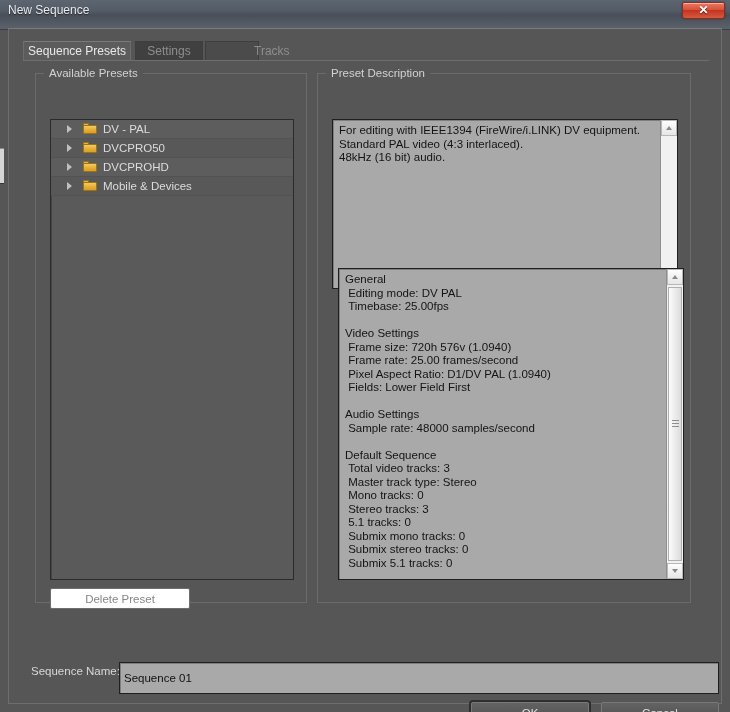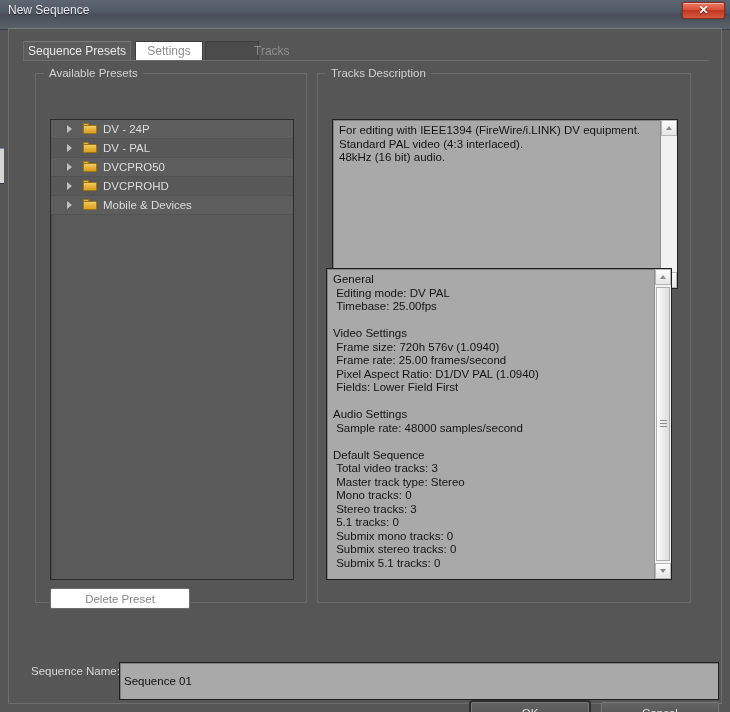--- a/index.html
+++ b/index.html
@@ -119,21 +119,21 @@
     left: 0;
     width: 108px;
     background: #5c5c5c;
     color: #e9e9e9;
     border-color: #6d6d6d;
     border-top-color: #7a7a7a;
   }
   .tab.inactive-1 {
     left: 112px;
     width: 68px;
-    background: #ffffff;
+    background: #404040;
     color: #8e8e8e;
   }
   .tab.inactive-2 {
     left: 182px;
     width: 54px;
     background: #4b4b4b;
     color: #8e8e8e;
     padding-left: 48px;
   }
   .tab-underline {
@@ -261,21 +261,21 @@
     color: #141414;
     white-space: pre-wrap;
   }
   #desc-pane {
     left: 14px;
     top: 45px;
     width: 346px;
     height: 170px;
   }
   #summary-pane {
-    left: 8px;
+    left: 20px;
     top: 194px;
     width: 346px;
     height: 312px;
   }
 
   
   .vscroll {
     position: absolute;
     top: 0;
     right: 0;
@@ -354,21 +354,21 @@
     left: 22px;
     top: 636px;
     font-size: 11.5px;
     color: #d8d8d8;
   }
   #sequence-name-input {
     position: absolute;
     left: 110px;
     top: 633px;
     width: 600px;
-    height: 38px;
+    height: 32px;
     background: #a9a9a9;
     border: 1px solid #1f1f1f;
     box-shadow: inset 1px 1px 0 rgba(0,0,0,0.25);
     box-sizing: border-box;
     color: #111111;
     font-family: "Liberation Sans", sans-serif;
     font-size: 11.5px;
     padding: 0 4px;
     outline: none;
   }
@@ -419,28 +419,20 @@
       <div class="tab active">Sequence Presets</div>
       <div class="tab inactive-1">Settings</div>
       <div class="tab inactive-2">Tracks</div>
     </div>
     <div class="tab-underline"></div>
 
     <div class="groupbox" id="available-presets-group">
       <div class="groupbox-title">Available Presets</div>
 
       <div class="listbox">
-        <div class="tree-row">
-          <span class="twisty"></span>
-          <span class="folder">
-              <i class="flap"></i>
-              <i class="body"></i>
-            </span>
-          <span class="tree-label">DV - 24P</span>
-        </div>
         <div class="tree-row">
           <span class="twisty"></span>
           <span class="folder">
               <i class="flap"></i>
               <i class="body"></i>
             </span>
           <span class="tree-label">DV - PAL</span>
         </div>
         <div class="tree-row">
           <span class="twisty"></span>
@@ -465,21 +457,21 @@
               <i class="body"></i>
             </span>
           <span class="tree-label">Mobile &amp; Devices</span>
         </div>
       </div>
 
       <div id="delete-preset-button">Delete Preset</div>
     </div>
 
     <div class="groupbox" id="preset-description-group">
-      <div class="groupbox-title">Tracks Description</div>
+      <div class="groupbox-title">Preset Description</div>
 
       <div class="textpane" id="desc-pane">
         <div class="textpane-inner">For editing with IEEE1394 (FireWire/i.LINK) DV equipment.
 Standard PAL video (4:3 interlaced).
 48kHz (16 bit) audio.</div>
         <div class="vscroll">
           <div class="sb-btn up">
               <span class="sb-arrow"></span>
             </div>
           <div class="sb-btn down">

